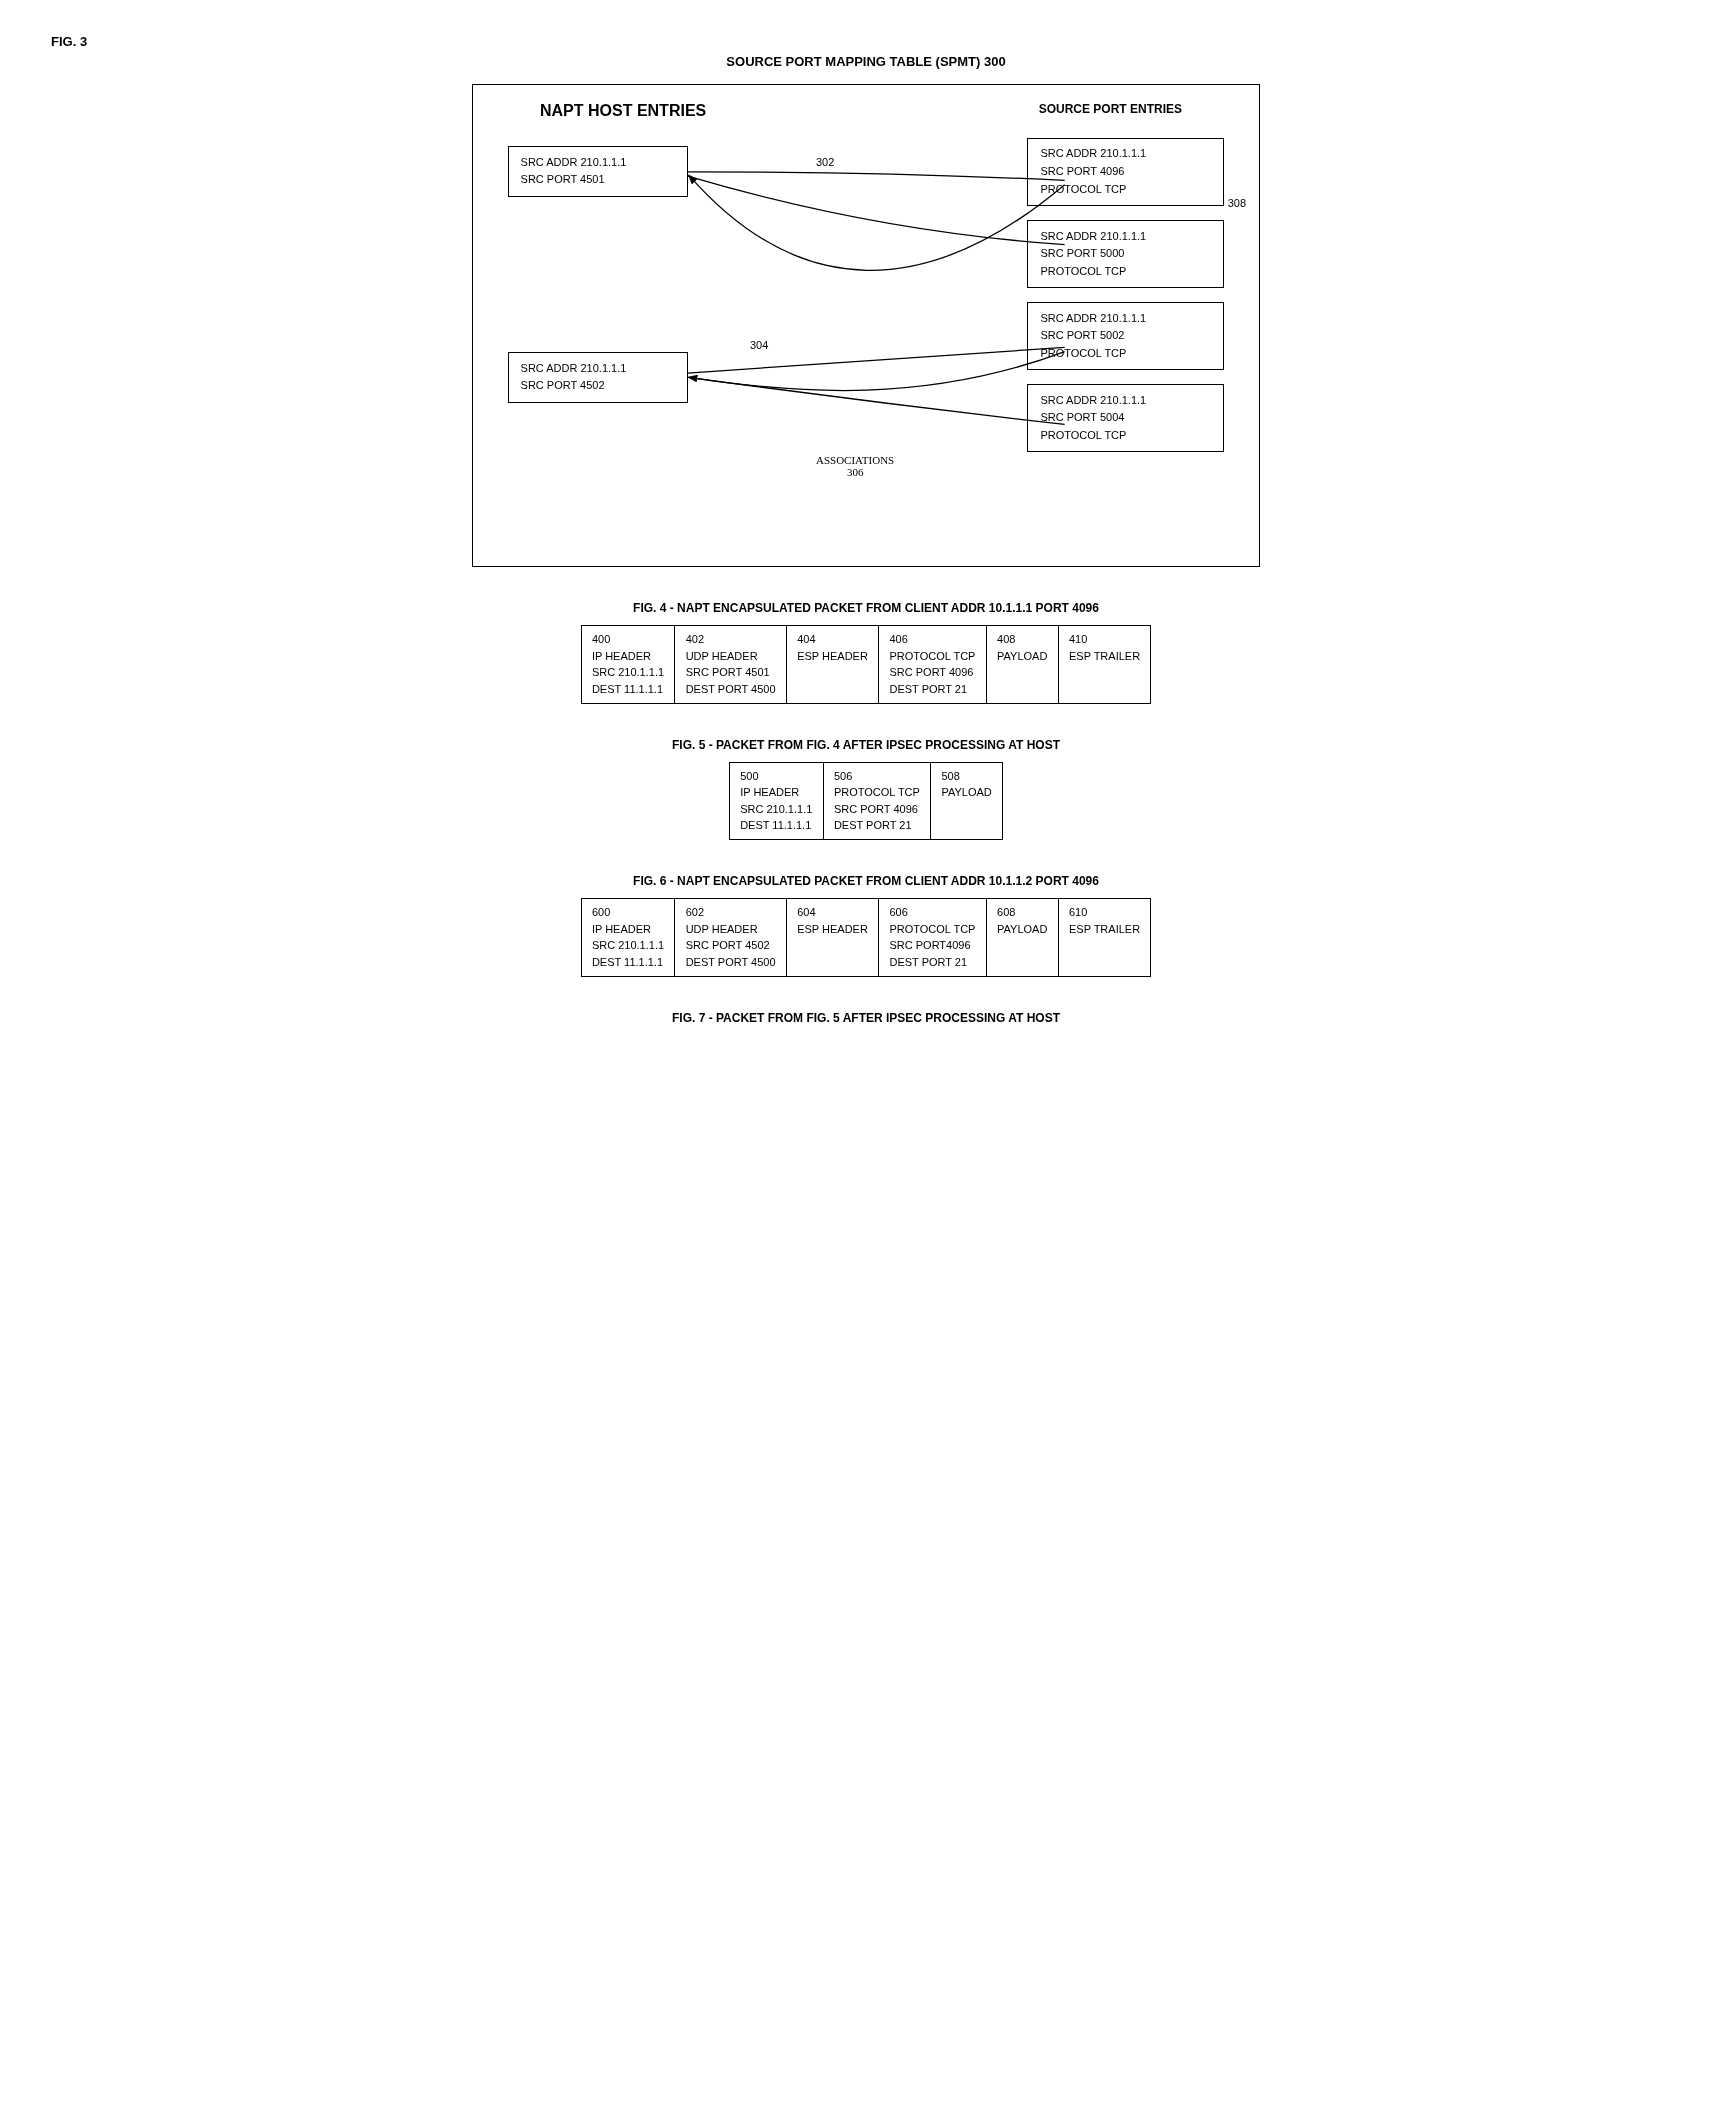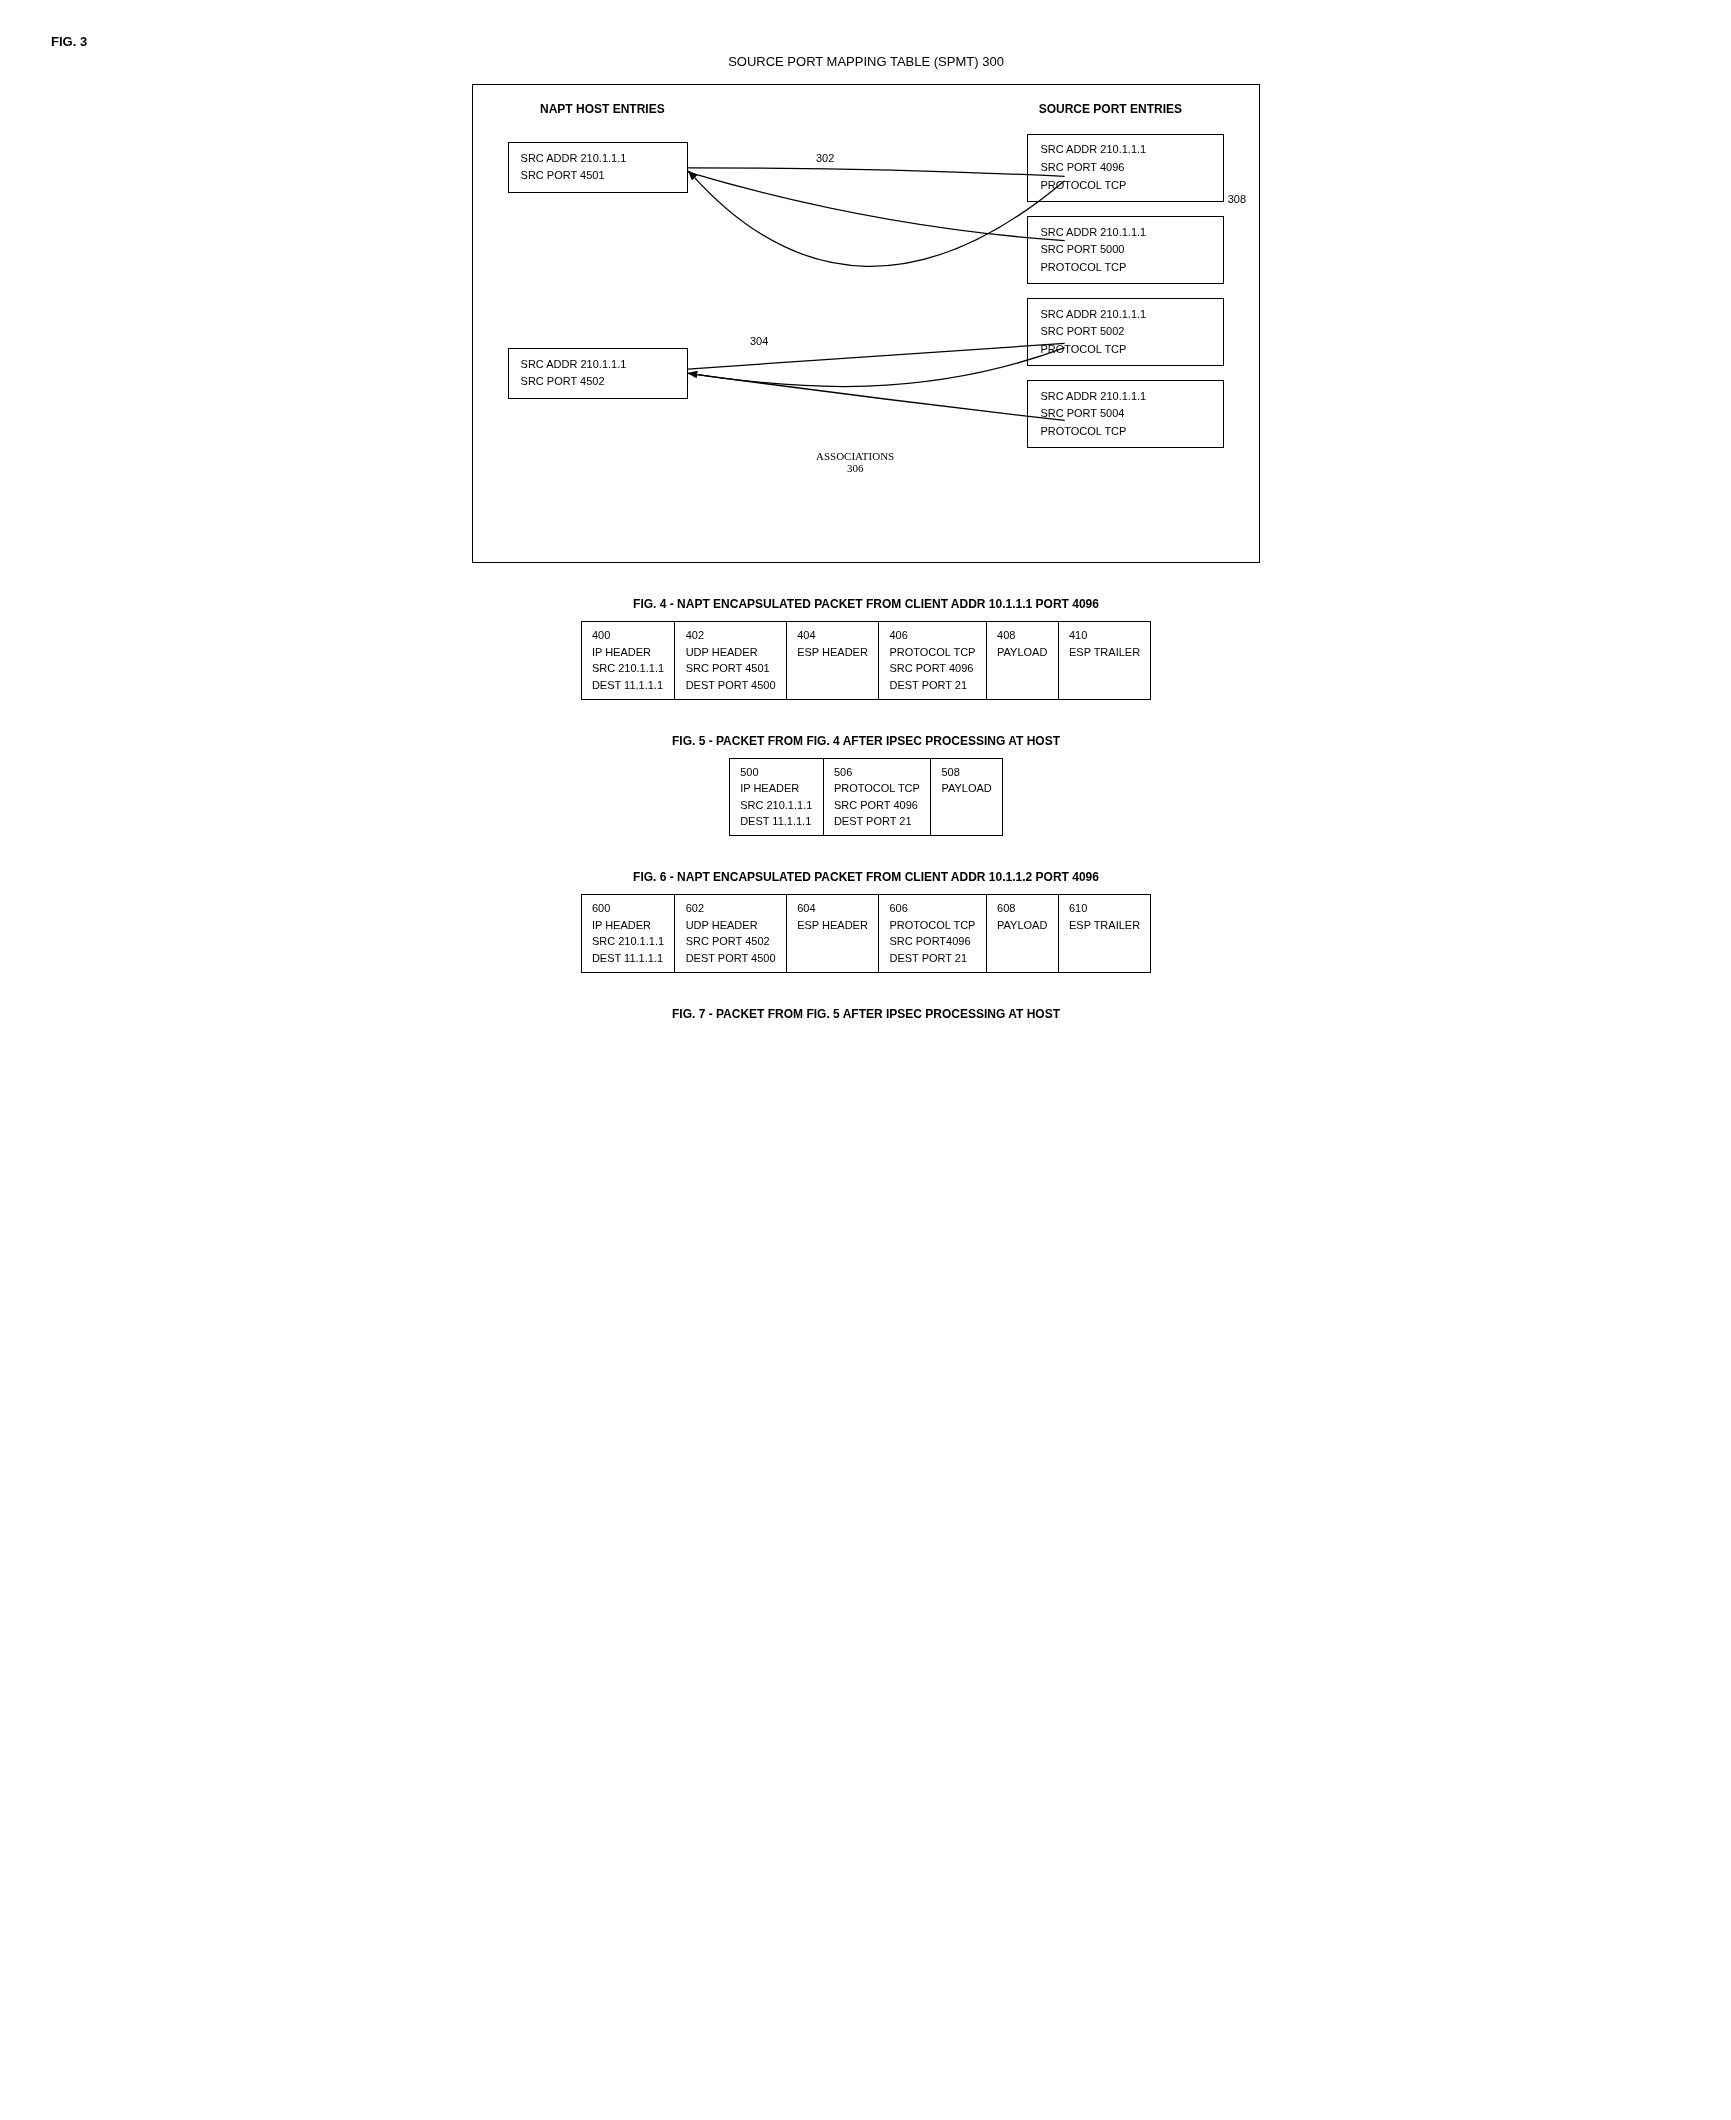--- a/index.html
+++ b/index.html
@@ -15,21 +15,21 @@
 
     .fig-label {
       font-size: 13px;
       font-weight: bold;
       margin-bottom: 5.1px;
     }
 
     .fig-title {
       text-align: center;
       font-size: 13px;
-      font-weight: normal;
+      font-weight: bold;
       margin-bottom: 15.4px;
     }
 
     .entry-box {
       border: 1.3px solid #000;
       padding: 6.8px 12px;
       font-size: 11px;
       line-height: 1.6;
       background: #fff;
     }
@@ -68,21 +68,21 @@
 </head>
 <body>
 
 <div class="fig-section">
   <div class="fig-label">FIG. 3</div>
   <div class="fig-title">SOURCE PORT MAPPING TABLE  (SPMT) 300</div>
 
   <div style="border:1.7px solid #000; width:788px; margin:0 auto; padding:17px 26px 26px 26px; position:relative;">
 
     <div style="display:flex; justify-content:space-between; margin-bottom:8.6px;">
-      <span style="font-weight:bold; font-size:12px;padding-left:41px;">NAPT HOST ENTRIES</span>
+      <span style="font-weight:bold; font-size:16px;padding-left:41px;">NAPT HOST ENTRIES</span>
       <span style="font-weight:bold; font-size:12px; margin-right:51px;">SOURCE PORT ENTRIES</span>
     </div>
 
     <div style="position:relative; height:411px;">
 
       <div style="position:absolute; left:8.6px; top:17px;">
         <div class="entry-box" style="width:180px;">
           <span>SRC ADDR 210.1.1.1</span><br>
           <span>SRC PORT 4501</span>
         </div>

